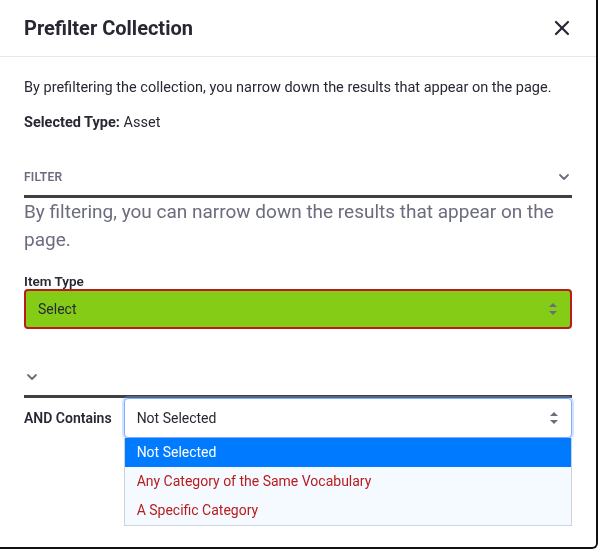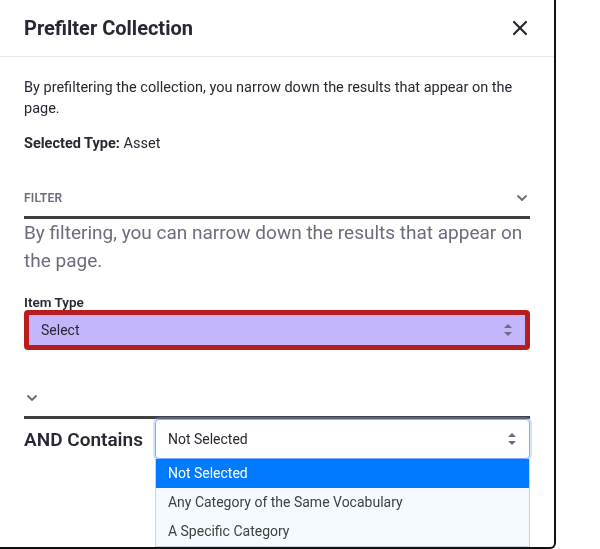--- a/index.html
+++ b/index.html
@@ -6,21 +6,21 @@
     body {
       font-family: -apple-system, BlinkMacSystemFont, "Segoe UI", Roboto, Helvetica, Arial, sans-serif;
       background: #fff;
       color: #272833;
       width: 600px;
       height: 549px;
       overflow: hidden;
       position: relative;
     }
     .container {
-      width: 556px;
+      width: 598px;
       background: #fff;
       border-right: 2px solid #111;
       border-bottom: 2px solid #111;
       border-radius: 0 0 6px 0;
       height: 549px;
       position: relative;
     }
     .header {
       display: flex;
       align-items: center;
@@ -90,22 +90,22 @@
       color: #272833;
     }
     .select-wrap {
       position: relative;
       margin-bottom: 30px;
     }
     .select-box {
       display: flex;
       align-items: center;
       justify-content: space-between;
-      background: #c4b5fd;
-      border: 5px solid #b91c1c;
+      background: #84cc16;
+      border: 2px solid #b91c1c;
       border-radius: 4px;
       padding: 10px 12px;
       font-size: 14px;
       color: #272833;
       cursor: pointer;
       height: 40px;
     }
     .select-box.open {
       background: #fff;
       border: 1.5px solid #80acff;
@@ -118,21 +118,21 @@
       line-height: 0;
       font-size: 9px;
     }
     .rule-row {
       display: flex;
       align-items: center;
       gap: 12px;
       position: relative;
     }
     .rule-label {
-      font-size: 19px;
+      font-size: 14px;
       font-weight: 600;
       color: #272833;
       white-space: nowrap;
       text-align: right;
     }
     .rule-select-wrap {
       flex: 1;
       position: relative;
     }
     .dropdown {
@@ -141,21 +141,21 @@
       left: 0;
       right: 0;
       background: #f4faff;
       border: 1px solid #cbd5e1;
       border-top: none;
       z-index: 10;
     }
     .option {
       padding: 5px 12px;
       font-size: 14px;
-      color: #404040;
+      color: #b91c1c;
       cursor: pointer;
       line-height: 1.35;
     }
     .option.selected {
       background: #007bff;
       color: #fff;
     }
   </style>
 </head>
 <body>

